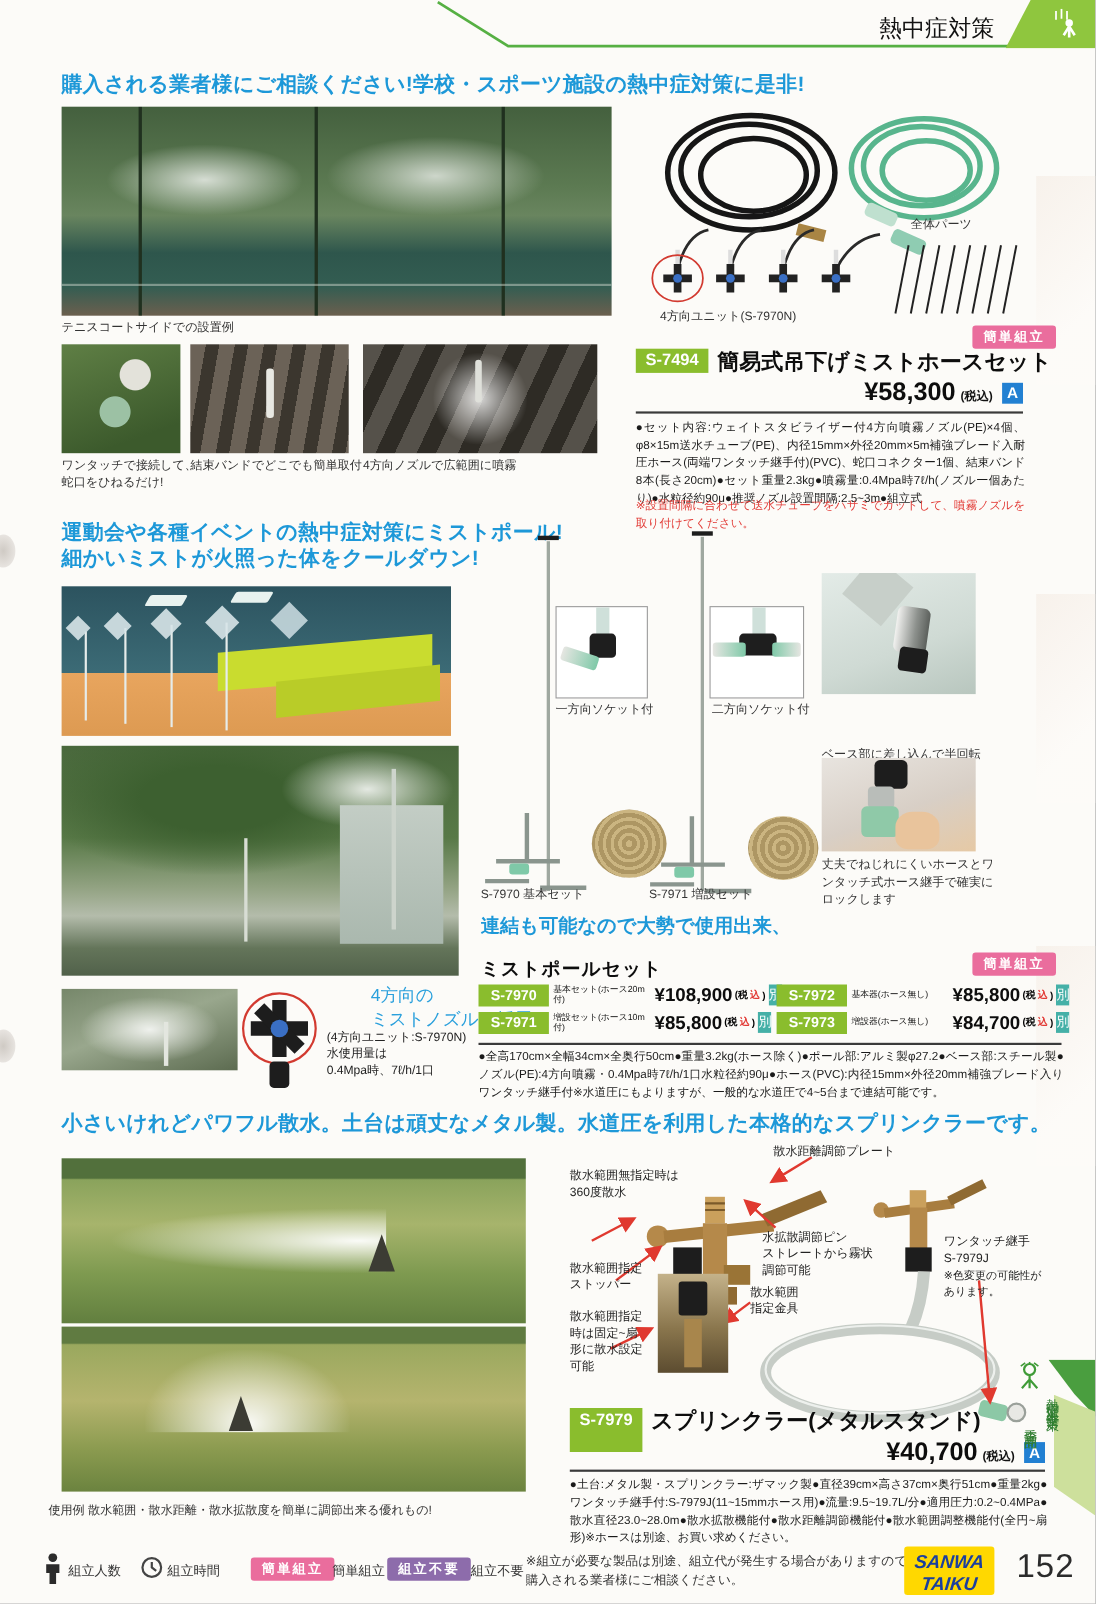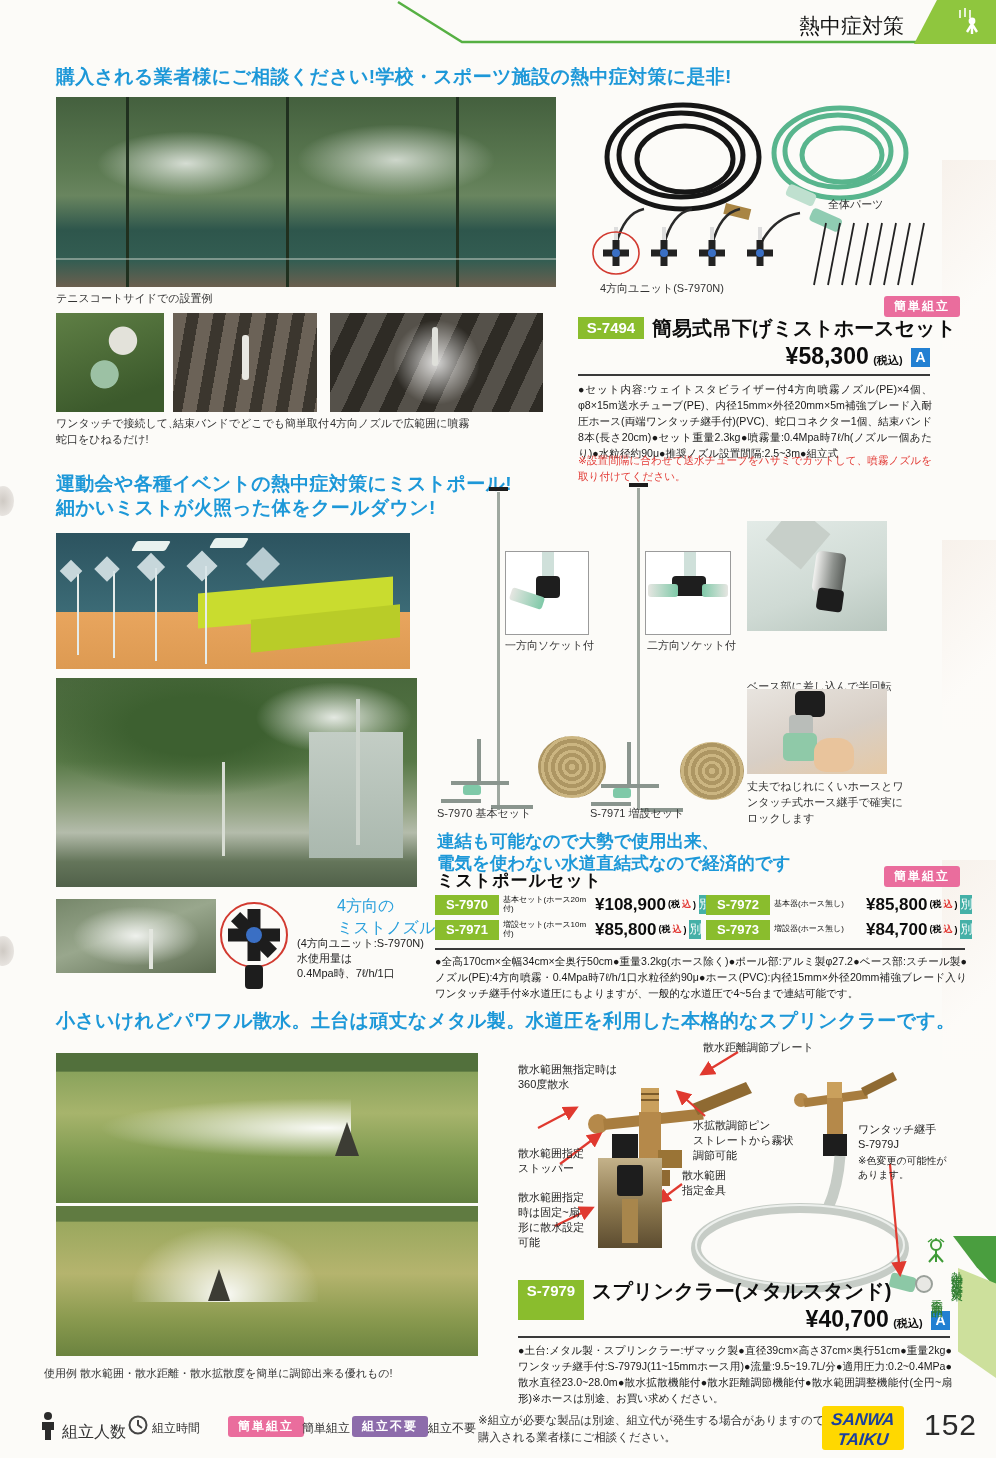--- a/index.html
+++ b/index.html
@@ -253,21 +253,20 @@
     <div class="abs" style="left:34%;top:2%;width:30px;height:26px;background:#1d1d1d;border-radius:5px;"></div>
     <div class="abs" style="left:30%;top:30%;width:24px;height:20px;background:#b9bdb9;border-radius:4px;"></div>
     <div class="abs" style="left:26%;top:52%;width:34px;height:28px;background:#8fc9a8;border-radius:5px;"></div>
     <div class="abs" style="left:48%;top:58%;width:40px;height:34px;background:#e9c49c;border-radius:40% 40% 30% 30%;"></div>
   </div>
   <div class="cap pre" style="left:747px;top:779px;">丈夫でねじれにくいホースとワ
 ンタッチ式ホース継手で確実に
 ロックします</div>
 
   <div class="hl2" style="left:437px;top:829px;">連結も可能なので大勢で使用出来、</div>
-  <div class="hl2" style="left:437px;top:851px;">電気を使わない水道直結式なので経済的です</div>
   <div class="abs" style="left:437px;top:869px;font-size:17px;font-weight:bold;color:#0d0d0d;letter-spacing:1px;">ミストポールセット</div>
   <div class="easy" style="left:884px;top:866px;">簡単組立</div>
 
   <div class="abs" style="left:435px;top:892px;width:266px;">
     <div class="itemrow">
       <span class="itemcode">S-7970</span>
       <span class="itemspec">基本セット(ホース20m付)</span>
       <span class="itemprice">¥108,900</span>
       <span class="itemtax">(税</span>
         <span class="itemtax red">込</span>
@@ -395,21 +394,21 @@
     <span class="tax">(税</span><span class="tax red">込</span><span class="tax">)</span>
     <span class="abadge">A</span>
   </div>
   <div class="rule" style="left:518px;top:1336px;width:432px;"></div>
   <div class="desc" style="left:518px;top:1342px;width:434px;">●土台:メタル製・スプリンクラー:ザマック製●直径39cm×高さ37cm×奥行51cm●重量2kg●ワンタッチ継手付:S-7979J(11~15mmホース用)●流量:9.5~19.7L/分●適用圧力:0.2~0.4MPa●散水直径23.0~28.0m●散水拡散機能付●散水距離調節機能付●散水範囲調整機能付(全円~扇形)※ホースは別途、お買い求めください。</div>
 
   <svg class="abs" style="left:40px;top:1412px;" width="16" height="28">
     <circle cx="8" cy="4" r="4" fill="#2b2b2b"></circle>
     <path d="M2 10 H14 V18 H11 V28 H5 V18 H2 Z" fill="#2b2b2b"></path>
   </svg>
-  <div class="cap" style="left:62px;top:1420px;font-size:16px;">組立人数</div>
+  <div class="cap" style="left:62px;top:1420px;font-size:12px;">組立人数</div>
   <svg class="abs" style="left:128px;top:1415px;" width="20" height="20">
     <circle cx="10" cy="10" r="8.5" fill="none" stroke="#444" stroke-width="2"></circle>
     <path d="M10 5 V10 L14 13" fill="none" stroke="#444" stroke-width="2"></path>
   </svg>
   <div class="cap" style="left:152px;top:1420px;font-size:12px;">組立時間</div>
   <div class="easy" style="left:228px;top:1416px;position:absolute;">簡単組立</div>
   <div class="cap" style="left:302px;top:1420px;font-size:12px;">簡単組立</div>
   <div class="abs" style="left:352px;top:1416px;background:#8d6cab;color:#fff;font-size:12px;font-weight:bold;padding:2px 10px;border-radius:3px;letter-spacing:2px;">組立不要</div>
   <div class="cap" style="left:428px;top:1420px;font-size:12px;">組立不要</div>
   <div class="cap pre" style="left:478px;top:1412px;font-size:11.5px;">※組立が必要な製品は別途、組立代が発生する場合がありますので、

